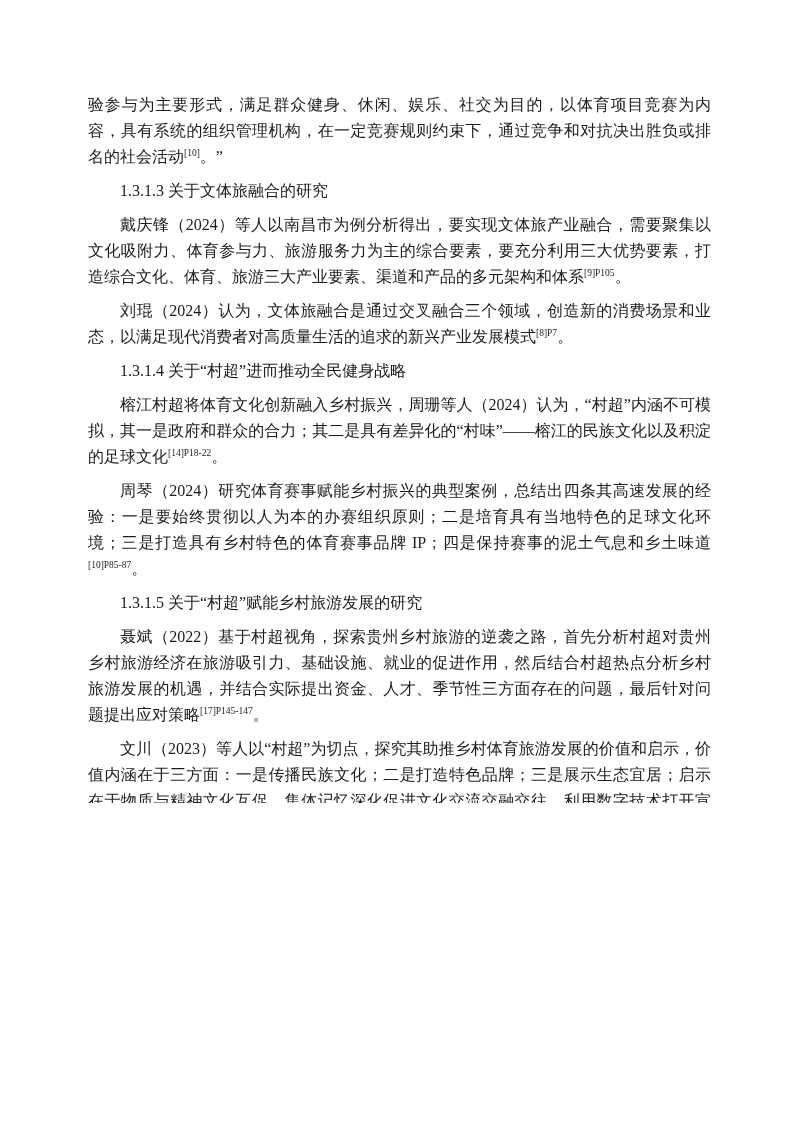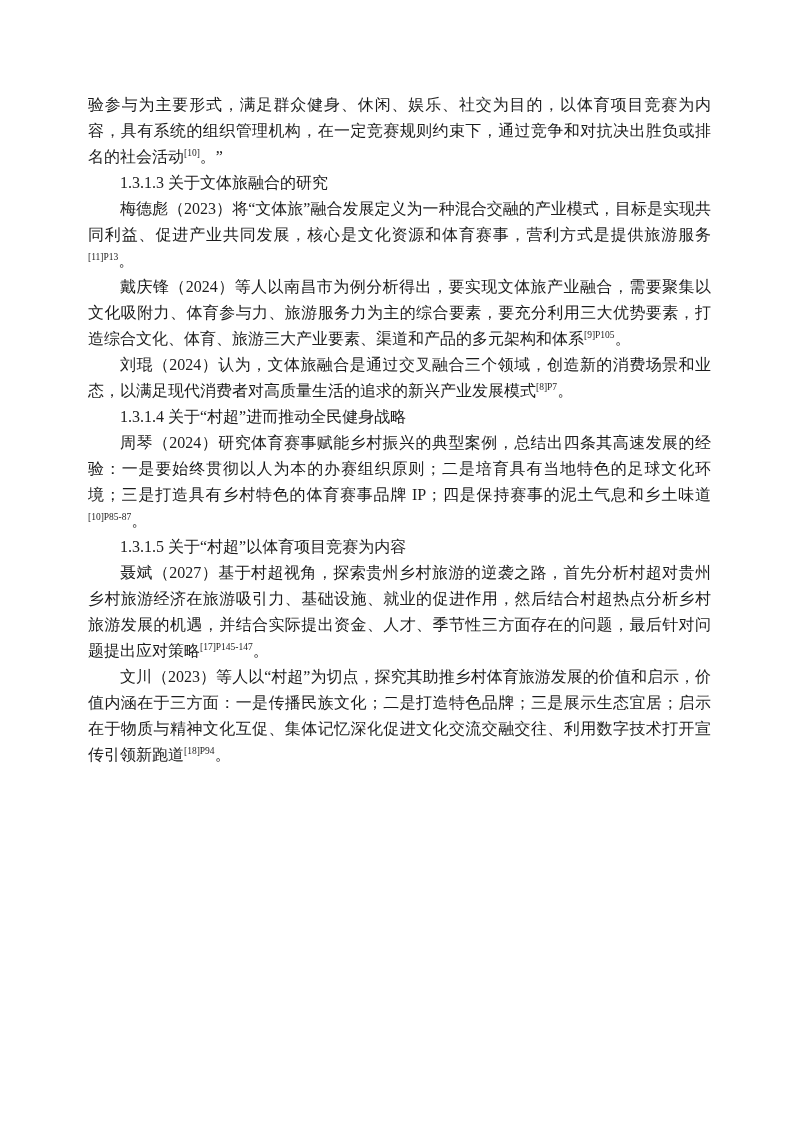--- a/index.html
+++ b/index.html
@@ -24,20 +24,21 @@
     font-size: 16px;
     line-height: 26px;
     text-align: justify;
   }
   .para {
     margin: 0;
     padding: 0;
   }
   .para.body, .para.heading {
     text-indent: 32px;
+    margin-top: 8px;
   }
   .para.body-continued {
     text-indent: 0;
   }
   sup.cite {
     font-size: 9.5px;
     line-height: 0;
     vertical-align: super;
     white-space: nowrap;
   }
@@ -51,25 +52,25 @@
     color: #1c1c1c;
   }
 </style>
 </head>
 <body>
 
 <div class="page">
   <div class="text-block">
       <p class="para body-continued"><span>验参与为主要形式，满足群众健身、休闲、娱乐、社交为目的，以体育项目竞赛为内容，具有系统的组织管理机构，在一定竞赛规则约束下，通过竞争和对抗决出胜负或排名的社会活动</span><sup class="cite">[10]</sup><span>。”</span></p>
       <p class="para heading"><span>1.3.1.3 关于文体旅融合的研究</span></p>
-      <p class="para body"><span>梅德彪（2023）将“文体旅”融合发展定义为一种混合交融的产业模式，目标是实现共同利益、促进产业共同发展，核心是文化资源和体育赛事，营利方式是提供旅游服务</span><sup class="cite">[11]P13</sup><span>。</span></p>
       <p class="para body"><span>戴庆锋（2024）等人以南昌市为例分析得出，要实现文体旅产业融合，需要聚集以文化吸附力、体育参与力、旅游服务力为主的综合要素，要充分利用三大优势要素，打造综合文化、体育、旅游三大产业要素、渠道和产品的多元架构和体系</span><sup class="cite">[9]P105</sup><span>。</span></p>
       <p class="para body"><span>刘琨（2024）认为，文体旅融合是通过交叉融合三个领域，创造新的消费场景和业态，以满足现代消费者对高质量生活的追求的新兴产业发展模式</span><sup class="cite">[8]P7</sup><span>。</span></p>
       <p class="para heading"><span>1.3.1.4 关于“村超”进而推动全民健身战略</span></p>
+      <p class="para body"><span>榕江村超将体育文化创新融入乡村振兴，周珊等人（2024）认为，“村超”内涵不可模拟，其一是政府和群众的合力；其二是具有差异化的“村味”——榕江的民族文化以及积淀的足球文化</span><sup class="cite">[14]P18-22</sup><span>。</span></p>
       <p class="para body"><span>周琴（2024）研究体育赛事赋能乡村振兴的典型案例，总结出四条其高速发展的经验：一是要始终贯彻以人为本的办赛组织原则；二是培育具有当地特色的足球文化环境；三是打造具有乡村特色的体育赛事品牌 IP；四是保持赛事的泥土气息和乡土味道</span><sup class="cite">[10]P85-87</sup><span>。</span></p>
-      <p class="para heading"><span>1.3.1.5 关于“村超”以体育项目竞赛为内容</span></p>
-      <p class="para body"><span>聂斌（2027）基于村超视角，探索贵州乡村旅游的逆袭之路，首先分析村超对贵州乡村旅游经济在旅游吸引力、基础设施、就业的促进作用，然后结合村超热点分析乡村旅游发展的机遇，并结合实际提出资金、人才、季节性三方面存在的问题，最后针对问题提出应对策略</span><sup class="cite">[17]P145-147</sup><span>。</span></p>
+      <p class="para heading"><span>1.3.1.5 关于“村超”赋能乡村旅游发展的研究</span></p>
+      <p class="para body"><span>聂斌（2022）基于村超视角，探索贵州乡村旅游的逆袭之路，首先分析村超对贵州乡村旅游经济在旅游吸引力、基础设施、就业的促进作用，然后结合村超热点分析乡村旅游发展的机遇，并结合实际提出资金、人才、季节性三方面存在的问题，最后针对问题提出应对策略</span><sup class="cite">[17]P145-147</sup><span>。</span></p>
       <p class="para body"><span>文川（2023）等人以“村超”为切点，探究其助推乡村体育旅游发展的价值和启示，价值内涵在于三方面：一是传播民族文化；二是打造特色品牌；三是展示生态宜居；启示在于物质与精神文化互促、集体记忆深化促进文化交流交融交往、利用数字技术打开宣传引领新跑道</span><sup class="cite">[18]P94</sup><span>。</span></p>
     </div>
   <div class="footer">
     <span>5</span>
   </div>
 </div>
 
 </body></html>

